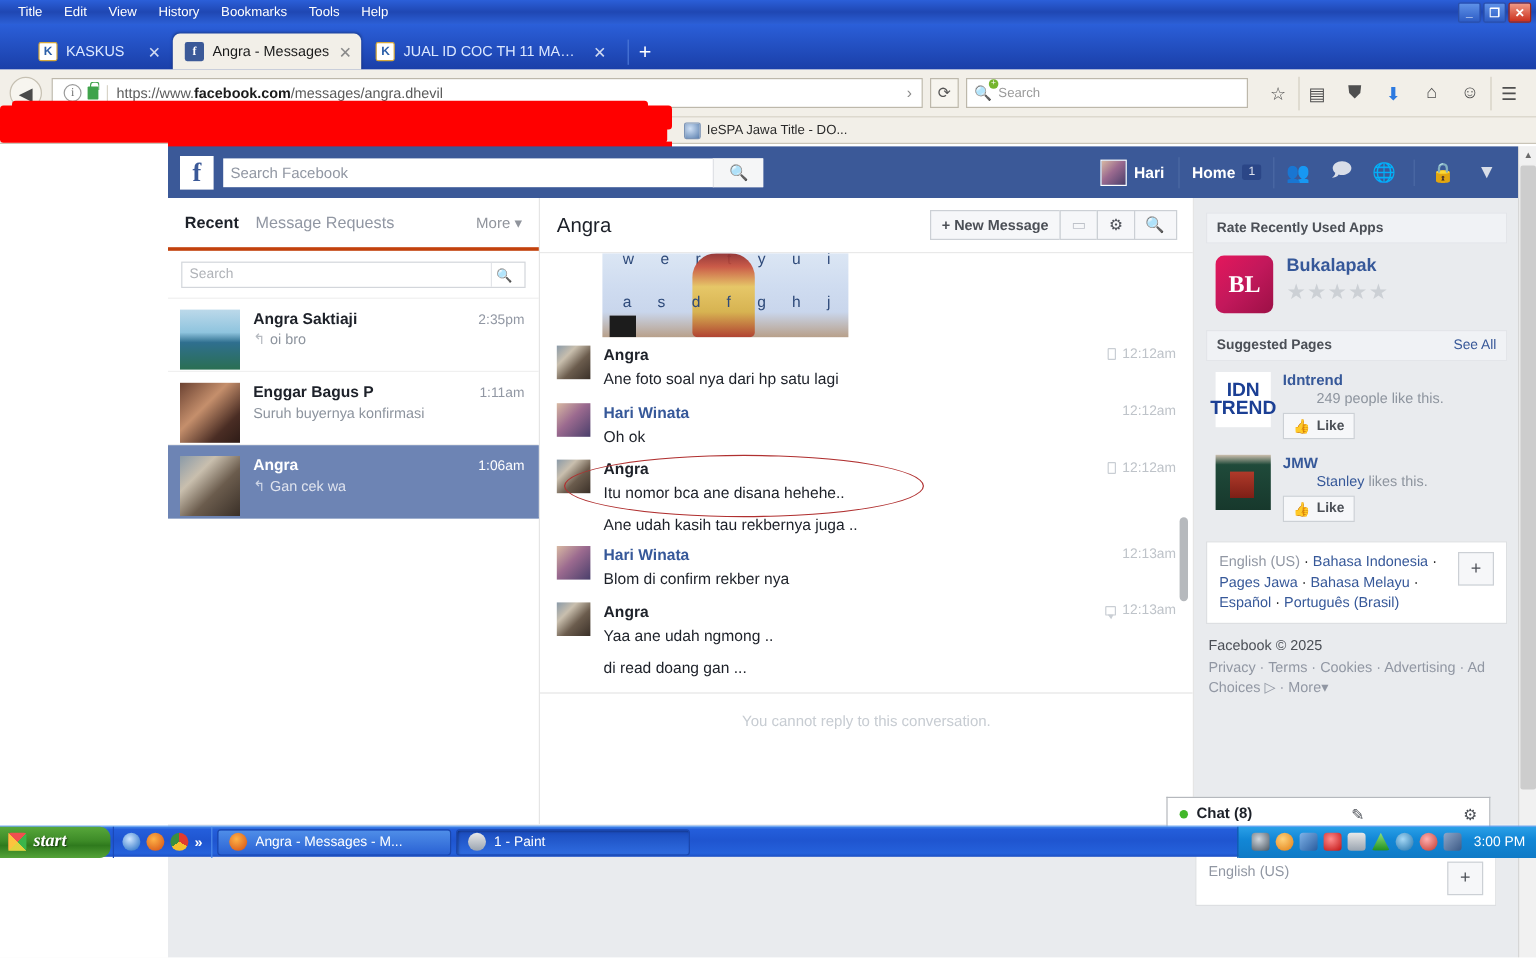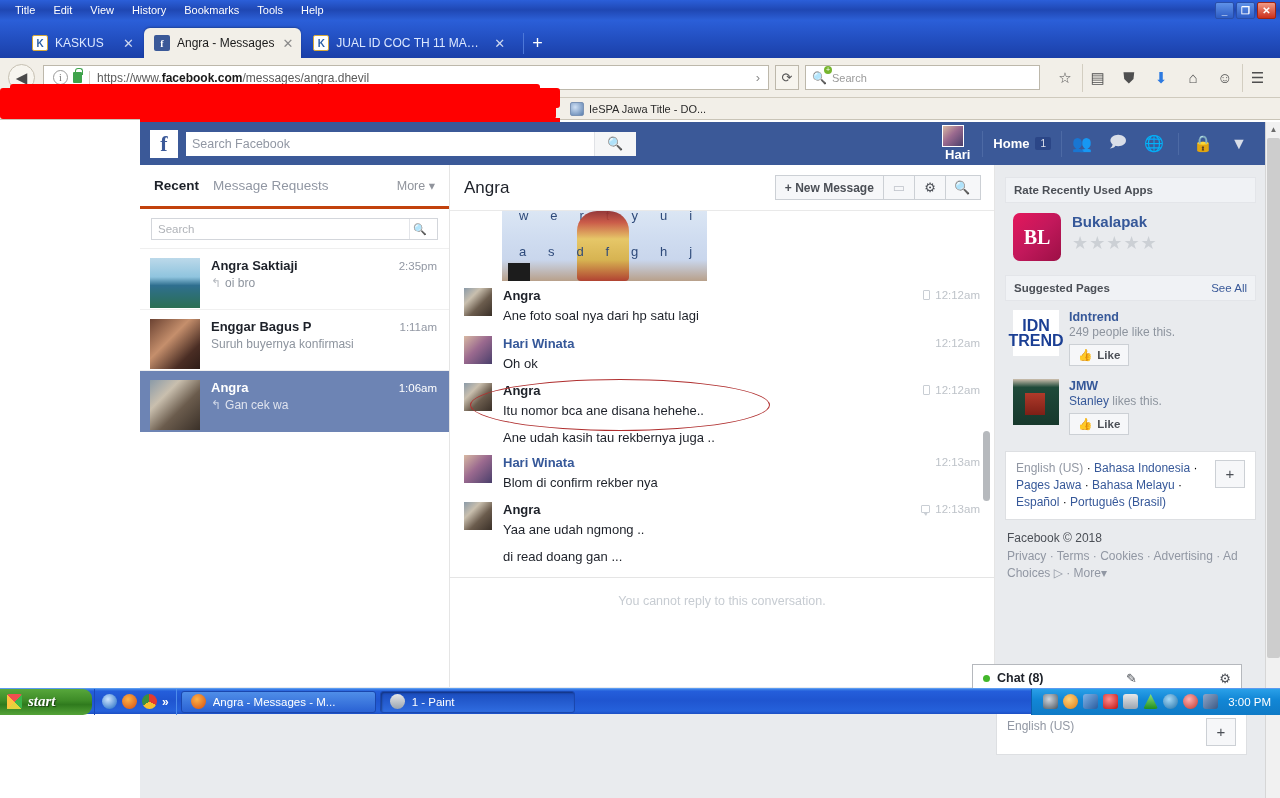--- a/index.html
+++ b/index.html
@@ -165,21 +165,21 @@
     align-items:center; padding:0 6px; position:relative;
   }
   .fb-search .ph { font-size:12.5px; color:#9197a3; }
   .fb-search .mag {
     position:absolute; right:0; top:0; width:42px; height:24px;
     background:#f5f6f7; border-left:1px solid #e0e2e6;
     display:flex; align-items:center; justify-content:center;
     color:#4b4f56; font-size:13px;
   }
   .fb-right { margin-left:auto; display:flex; align-items:center; gap:4px; }
-  .fb-user { display:flex; align-items:flex-end; padding:0 8px;flex-direction:column; }
+  .fb-user { display:flex; align-items:center; padding:0 8px; }
   .fb-user .av {
     width:22px;height:22px;margin-right:6px;border:1px solid #fff;
     background:linear-gradient(135deg,#d8b9a3 0%,#9b6a8f 45%,#4a3f6b 100%);
   }
   .fb-user .nm { color:#fff; font-size:13px; font-weight:bold; }
   .fb-home {
     display:flex;align-items:center;gap:6px;padding:0 10px;
     border-left:1px solid #4d6aa5; border-right:1px solid #4d6aa5;
     height:26px;
   }
@@ -362,21 +362,21 @@
   .pg-logo { width:46px;height:46px;flex:0 0 46px; }
   .pg-idn {
     background:#ffffff; color:#1b3f94; font-weight:bold; font-size:16px;
     display:flex; align-items:center; justify-content:center;
     font-family:"Liberation Sans", sans-serif; line-height:.95; text-align:center;
   }
   .pg-jmw { background:linear-gradient(to bottom,#cdbfae 0%, #1f4a3a 18%, #17382c 100%); position:relative;}
   .pg-jmw::after{ content:""; position:absolute; left:12px; top:14px; width:20px;height:22px;
     background:linear-gradient(to bottom,#b03a2a,#7d1f16); }
   .pg-name { font-size:12.5px; font-weight:bold; color:#365899; }
-  .pg-sub { font-size:12px; color:#8d949e; margin-top:1px; }
+  .pg-sub { font-size:12px; color:#8d949e; margin-top:1px;margin-left:28px; }
   .pg-sub .blue { color:#365899; }
   .like-btn {
     display:inline-flex; align-items:center; gap:5px; margin-top:5px;
     border:1px solid #ccd0d5; background:#f6f7f9;
     font-size:11.5px; font-weight:bold; color:#4b4f56; padding:3px 8px;
   }
   .lang-box {
     border:1px solid #dddfe2; background:#ffffff;
     margin-top:12px; padding:8px 10px; display:flex; gap:8px;
     font-size:12px; line-height:1.42;
@@ -796,21 +796,21 @@
           <span class="cur">English (US)</span> ·
           <a href="#">Bahasa Indonesia</a> ·
           <a href="#">Pages Jawa</a> ·
           <a href="#">Bahasa Melayu</a> ·
           <a href="#">Español</a> ·
           <a href="#">Português (Brasil)</a>
         </div>
         <div class="lang-plus">+</div>
       </div>
 
-      <div class="fb-copy">Facebook © 2018</div>
+      <div class="fb-copy">Facebook © 2025</div>
       <div class="fb-links">
         <a href="#">Privacy</a> ·
         <a href="#">Terms</a> ·
         <a href="#">Cookies</a> ·
         <a href="#">Advertising</a> ·
         <a href="#">Ad Choices</a>
         <span>▷</span> ·
         <a href="#">More</a><span>▾</span>
       </div>
     </div>

